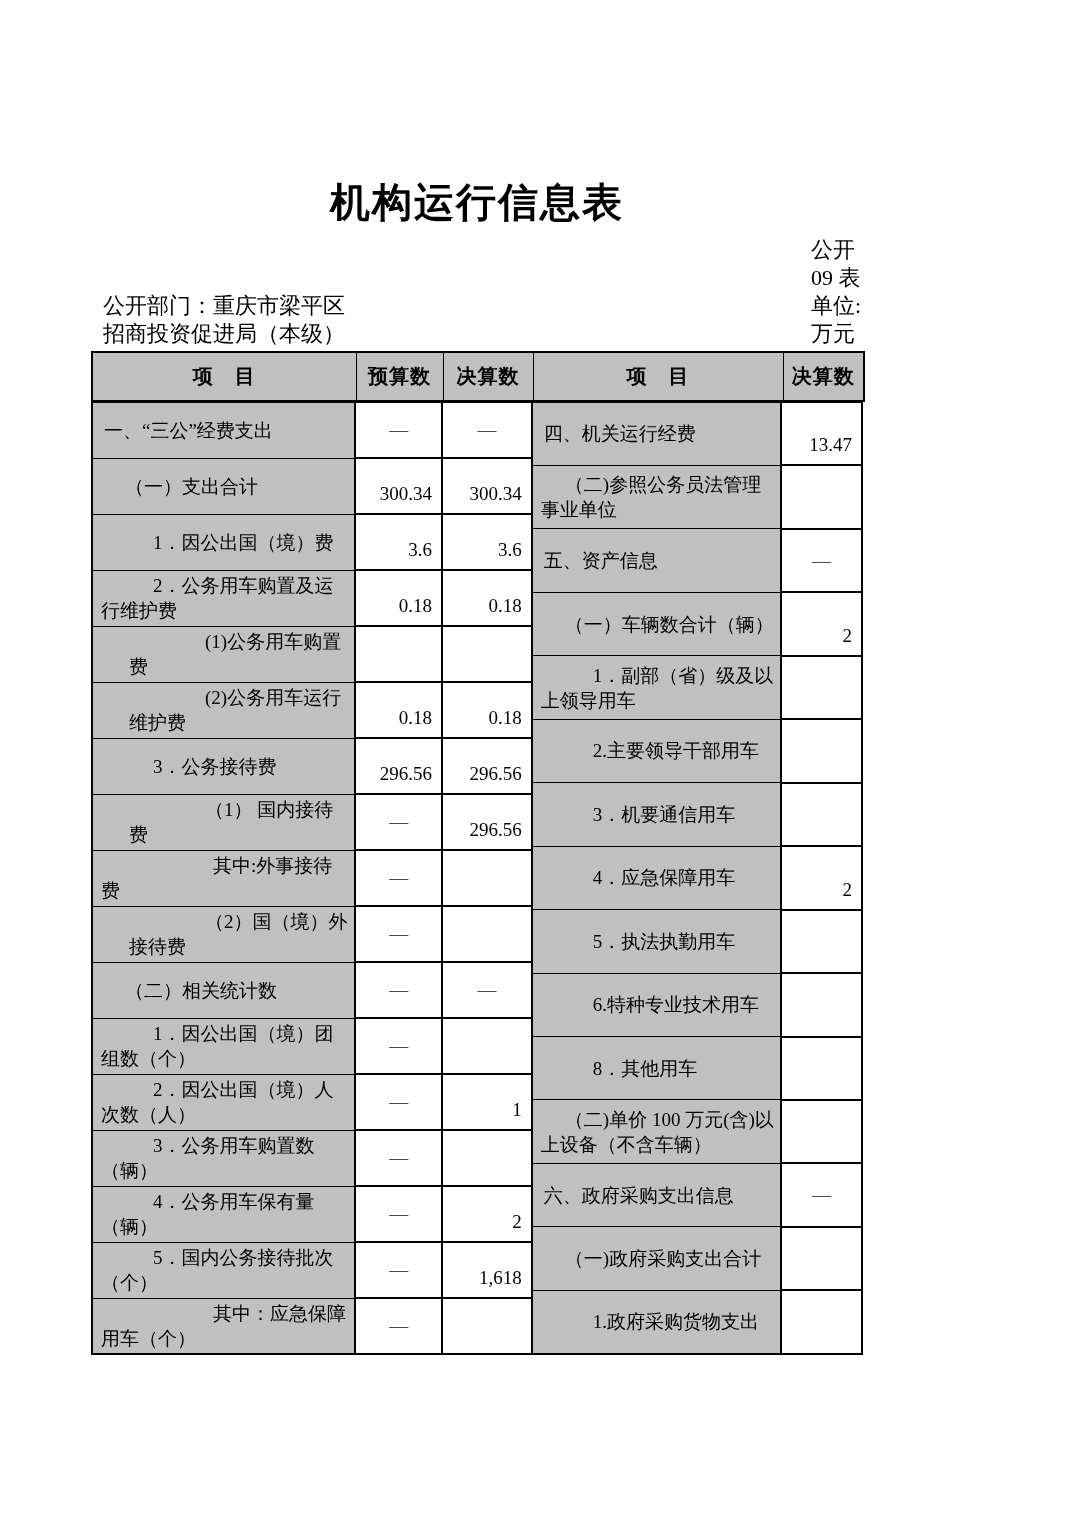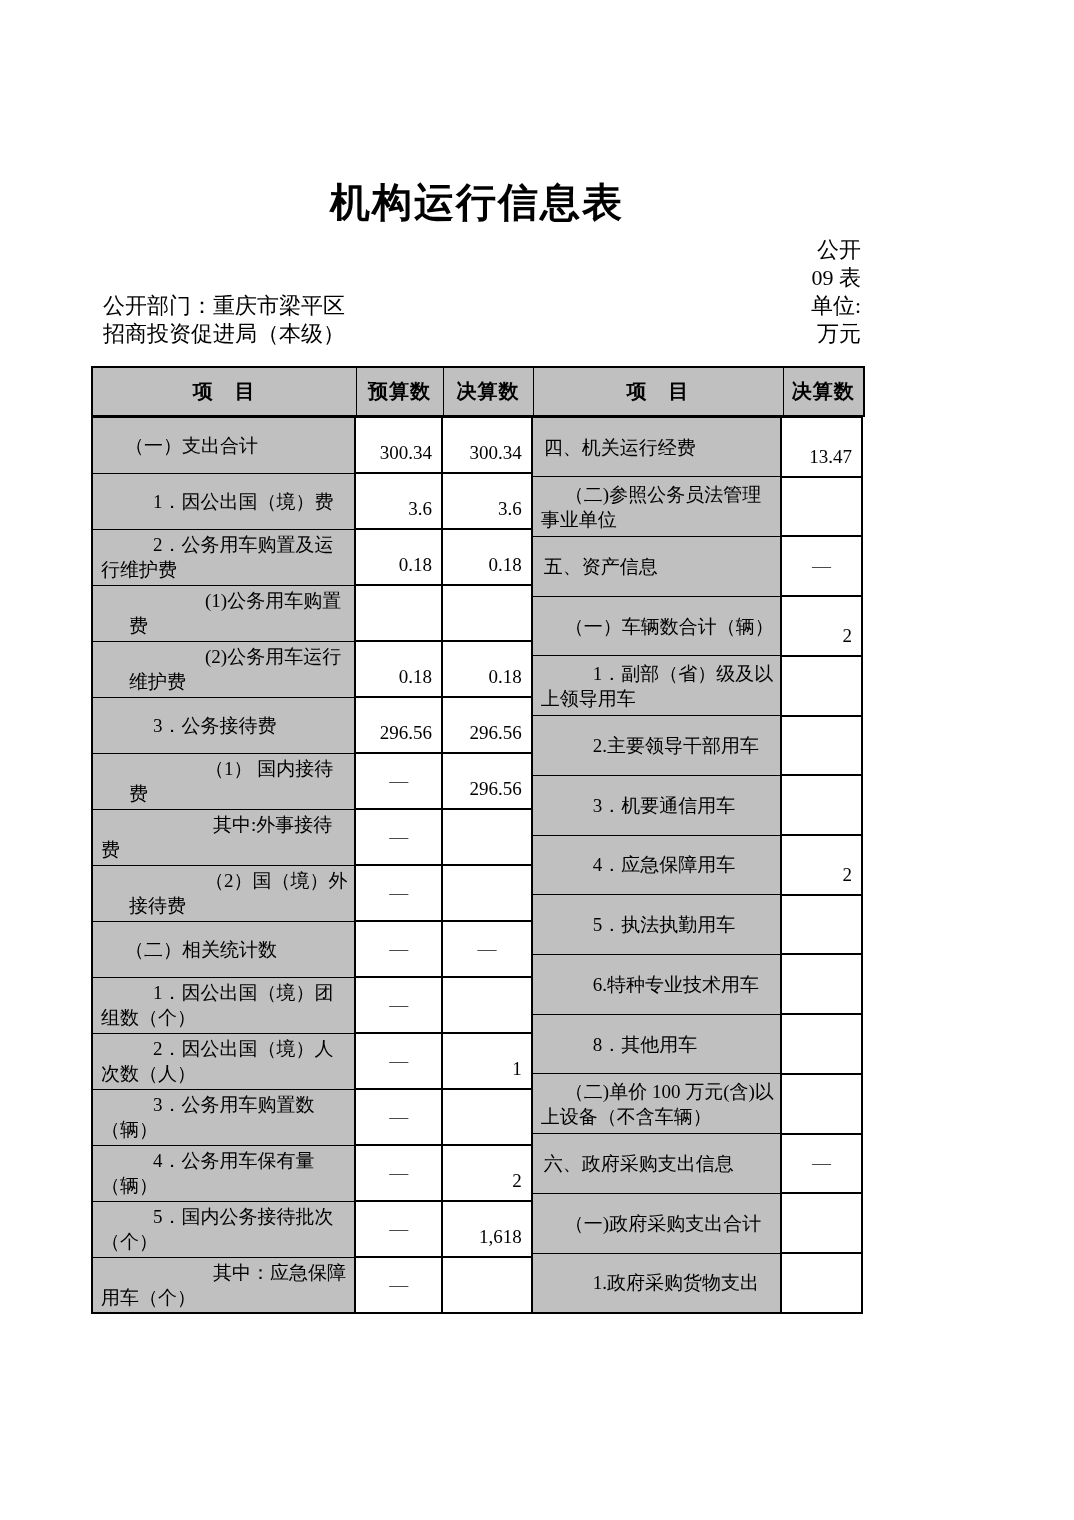--- a/index.html
+++ b/index.html
@@ -11,22 +11,22 @@
   .title{
     margin:0;text-align:center;font-size:40px;font-weight:bold;
     line-height:50px;letter-spacing:2px;
   }
   .content{width:772px;margin:0 auto;}
   .meta{
     display:flex;justify-content:space-between;align-items:flex-end;
     font-size:22px;line-height:28px;margin-top:8px;
   }
   .meta-left{padding-left:12px;}
-  .meta-right{text-align:right;padding-right:2px;}
-  .tablewrap{margin-top:18px;}
+  .meta-right{padding-right:2px;}
+  .tablewrap{margin-top:3px;}
   table{border-collapse:collapse;table-layout:fixed;}
   .headtable{width:772px;border:2px solid var(--border,#000);}
   .headtable th{
     background:var(--cell-gray,#c0c0c0);border:1px solid var(--border,#000);
     font-size:20px;font-weight:bold;height:47px;text-align:center;padding:0;
     letter-spacing:1px;
   }
   .body{display:flex;margin-top:-1px;}
   .bodytable{border:2px solid var(--border,#000);}
   .bodytable.right{margin-left:-2px;}
@@ -90,20 +90,25 @@
 
       <div class="body">
         <table class="bodytable left">
           <colgroup>
             <col style="width:264px">
               <col style="width:87px">
               <col style="width:90px">
           </colgroup>
           <tbody id="left-body">
               <tr>
+                <td class="lbl i0">一、“三公”经费支出</td>
+                <td class="val dash">—</td>
+                <td class="val dash">—</td>
+              </tr>
+              <tr>
                 <td class="lbl i1">（一）支出合计</td>
                 <td class="val num">300.34</td>
                 <td class="val num">300.34</td>
               </tr>
               <tr>
                 <td class="lbl i2">1．因公出国（境）费</td>
                 <td class="val num">3.6</td>
                 <td class="val num">3.6</td>
               </tr>
               <tr>

